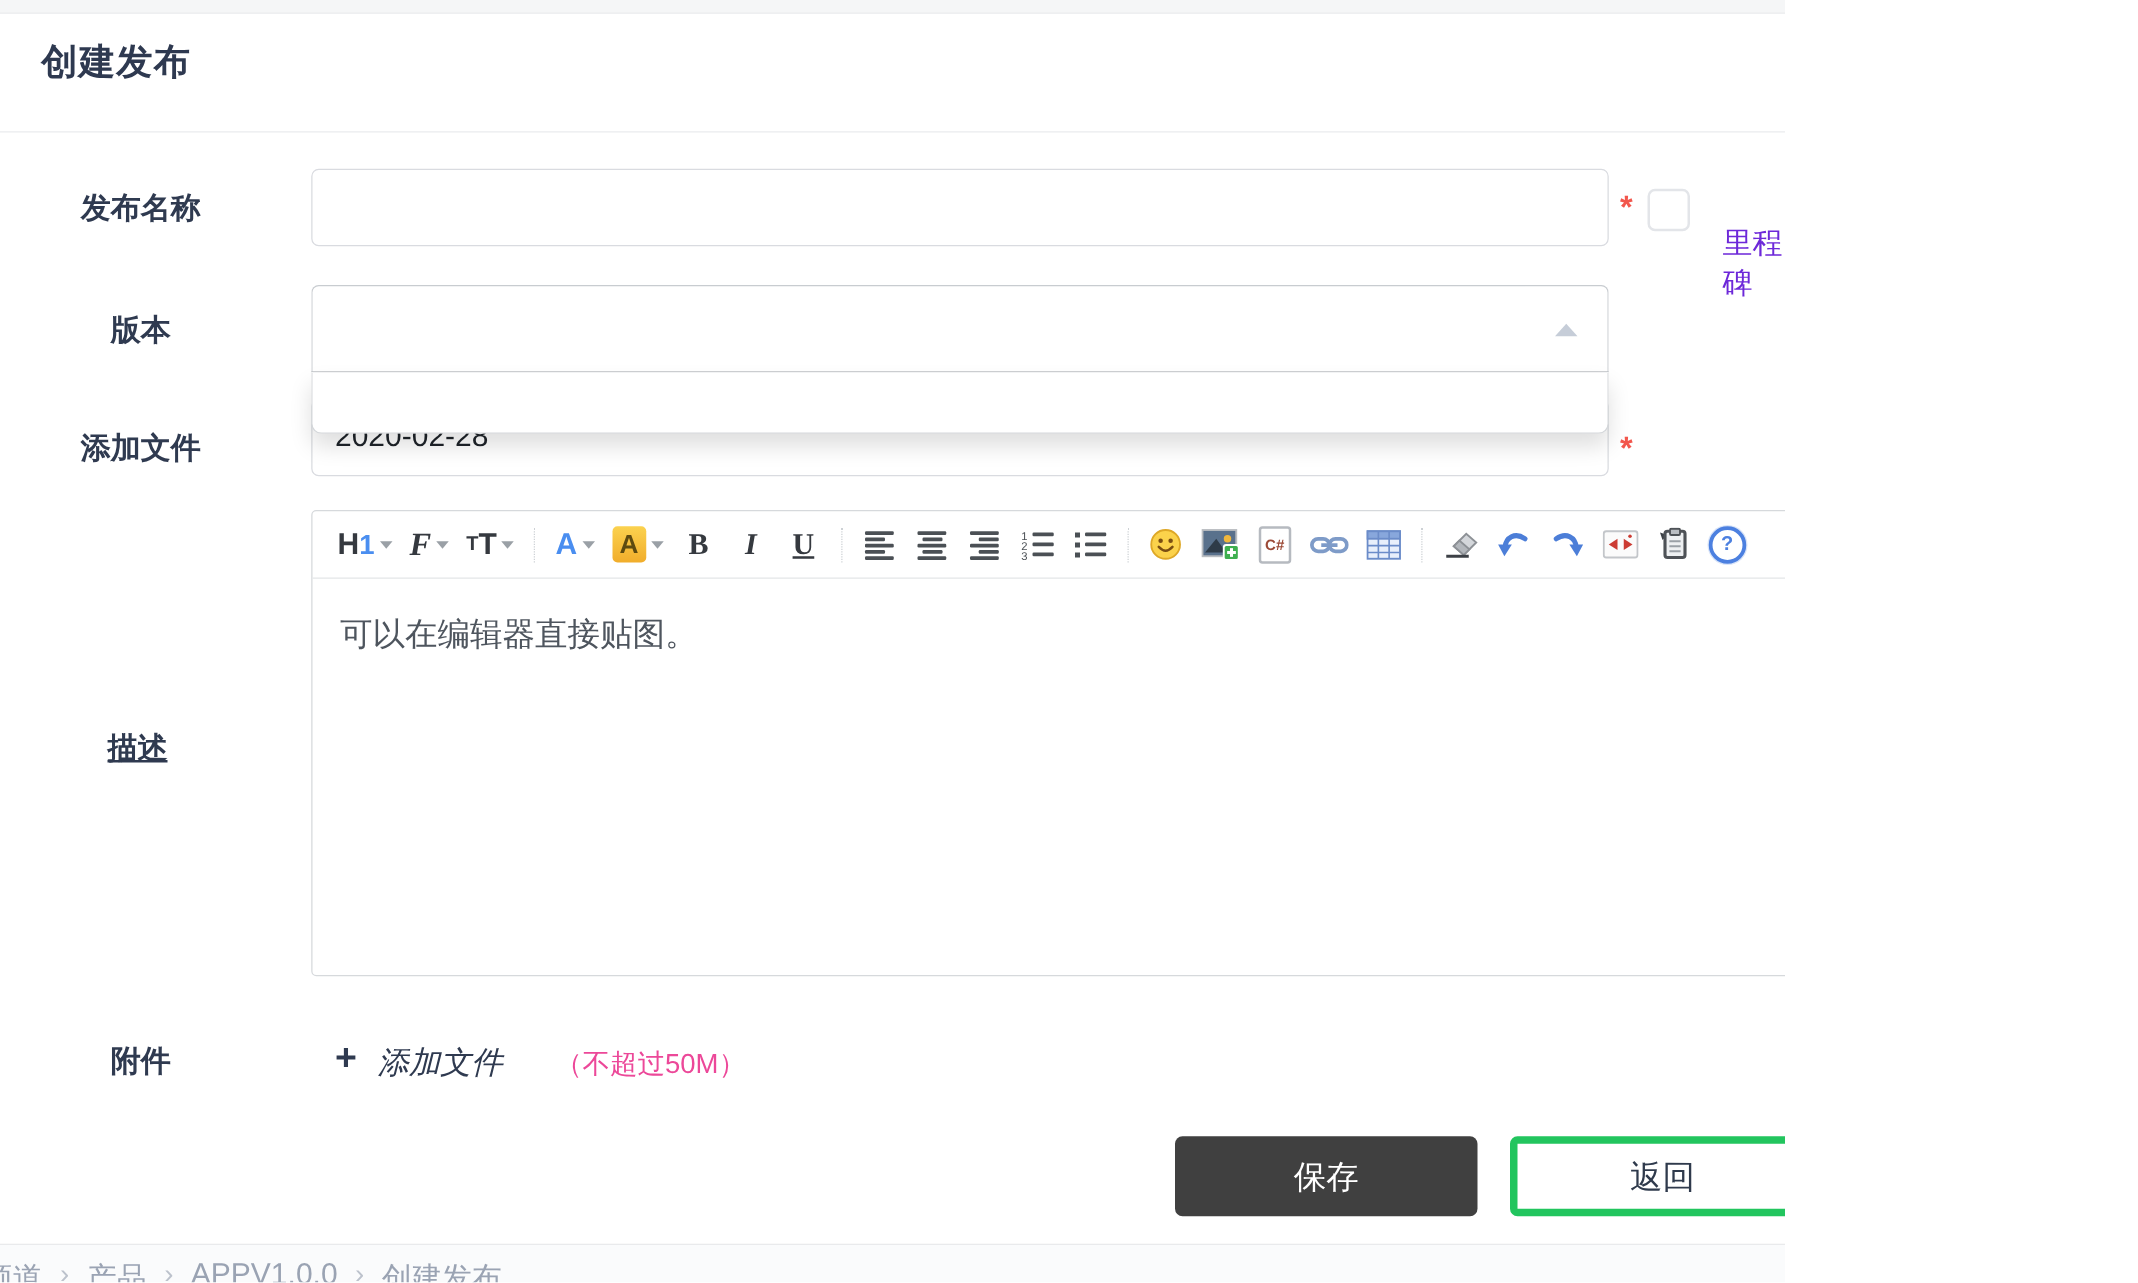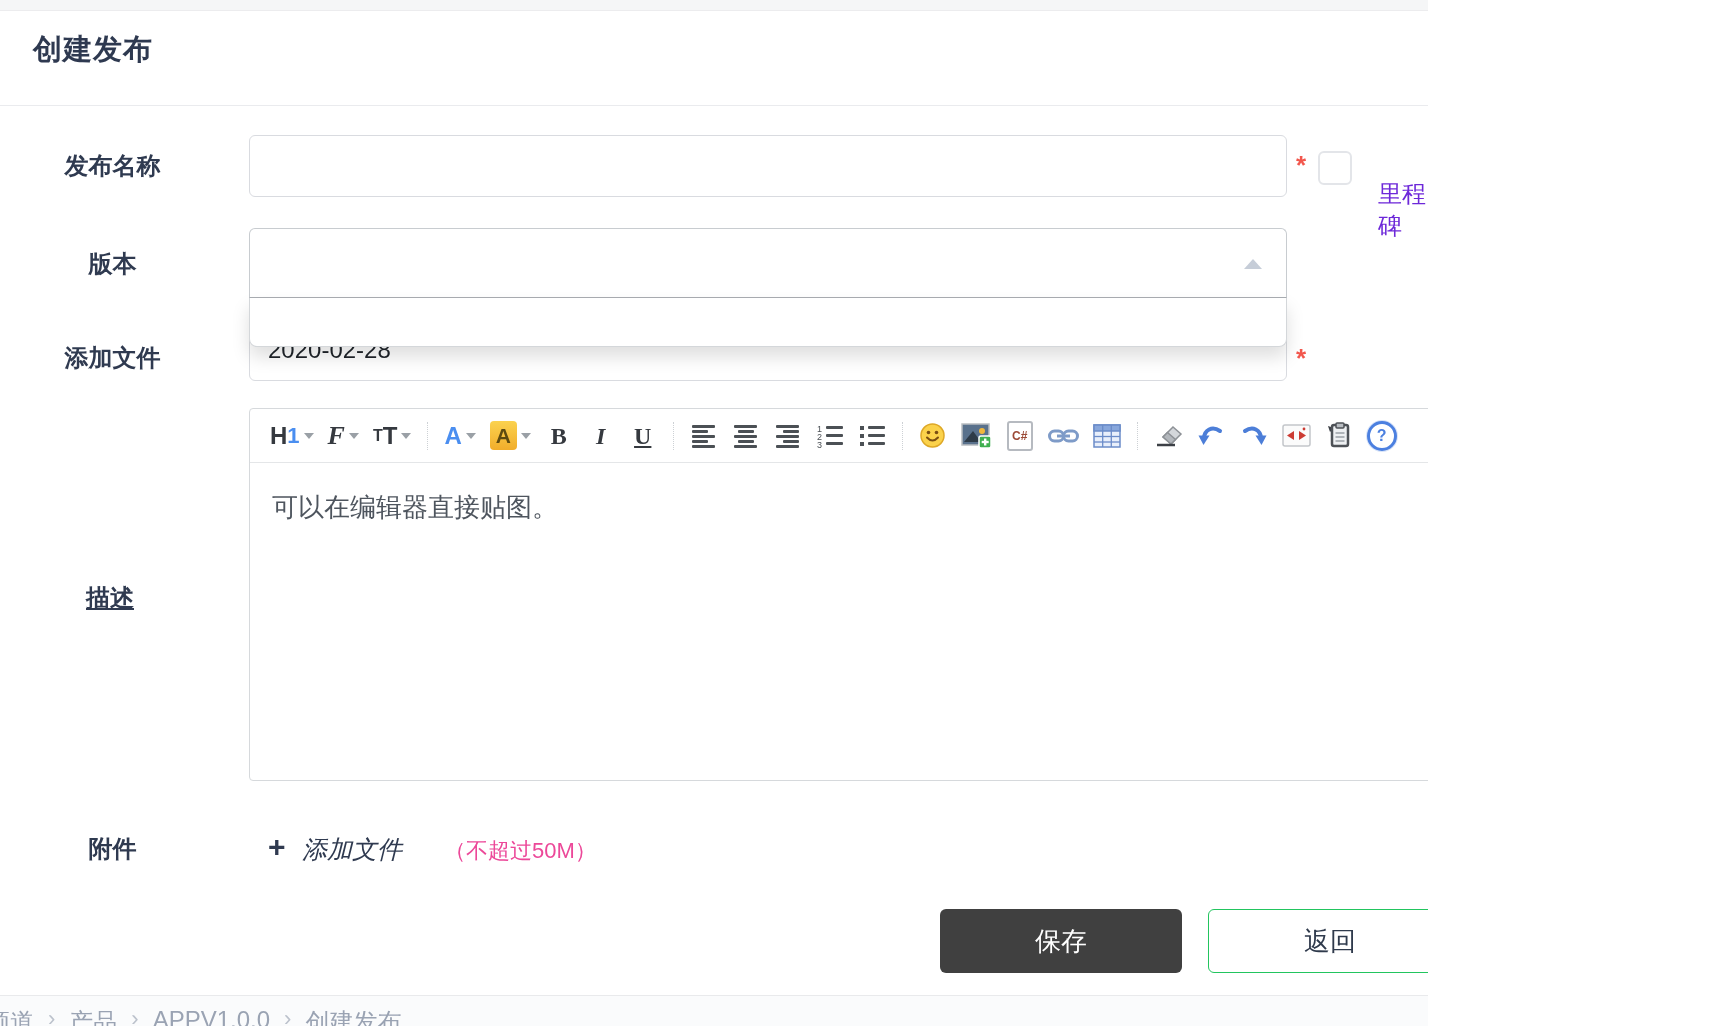--- a/index.html
+++ b/index.html
@@ -47,21 +47,21 @@
     border:3px solid #4c80e0;color:#4c80e0;font-weight:700;font-size:16px;background:#fff;box-shadow:0 0 0 1px #d9e4f8;}
   .editor-body{padding:26px 22px;font-size:26px;color:#4e555e;line-height:36px;}
 
   .attach-plus{left:268px;top:830px;font-size:30px;font-weight:600;color:#2f3a50;cursor:pointer;}
   .attach-add{left:302px;top:833px;font-size:25px;font-weight:500;color:#2f3a50;cursor:pointer;font-style:italic;}
   .attach-hint{left:444px;top:836px;font-size:22px;color:#ec4899;}
 
   .btn{display:flex;align-items:center;justify-content:center;box-sizing:border-box;height:64px;border-radius:6px;
     font-size:26px;cursor:pointer;user-select:none;}
   .btn-save{left:940px;top:909px;width:242px;background:#404040;color:#fff;}
-  .btn-back{left:1208px;top:909px;width:244px;background:#fff;border:1px solid #22c55e;color:#2f3a4c;}
+  .btn-back{left:1208px;top:909px;width:244px;background:#fff;border:6px solid #22c55e;color:#2f3a4c;}
 
   .footer{left:0;top:995px;width:1710px;height:31px;background:#fafbfc;border-top:1px solid #e9eaec;}
   .breadcrumb{left:-14px;top:1006px;display:flex;align-items:flex-start;gap:14px;font-size:24px;color:#9aa3b3;white-space:nowrap;}
   .breadcrumb .sep{color:#bcc2cc;font-size:22px;}
   .crumb{cursor:pointer;}
   svg{display:block;}
 </style>
 </head>
 <body>
 

